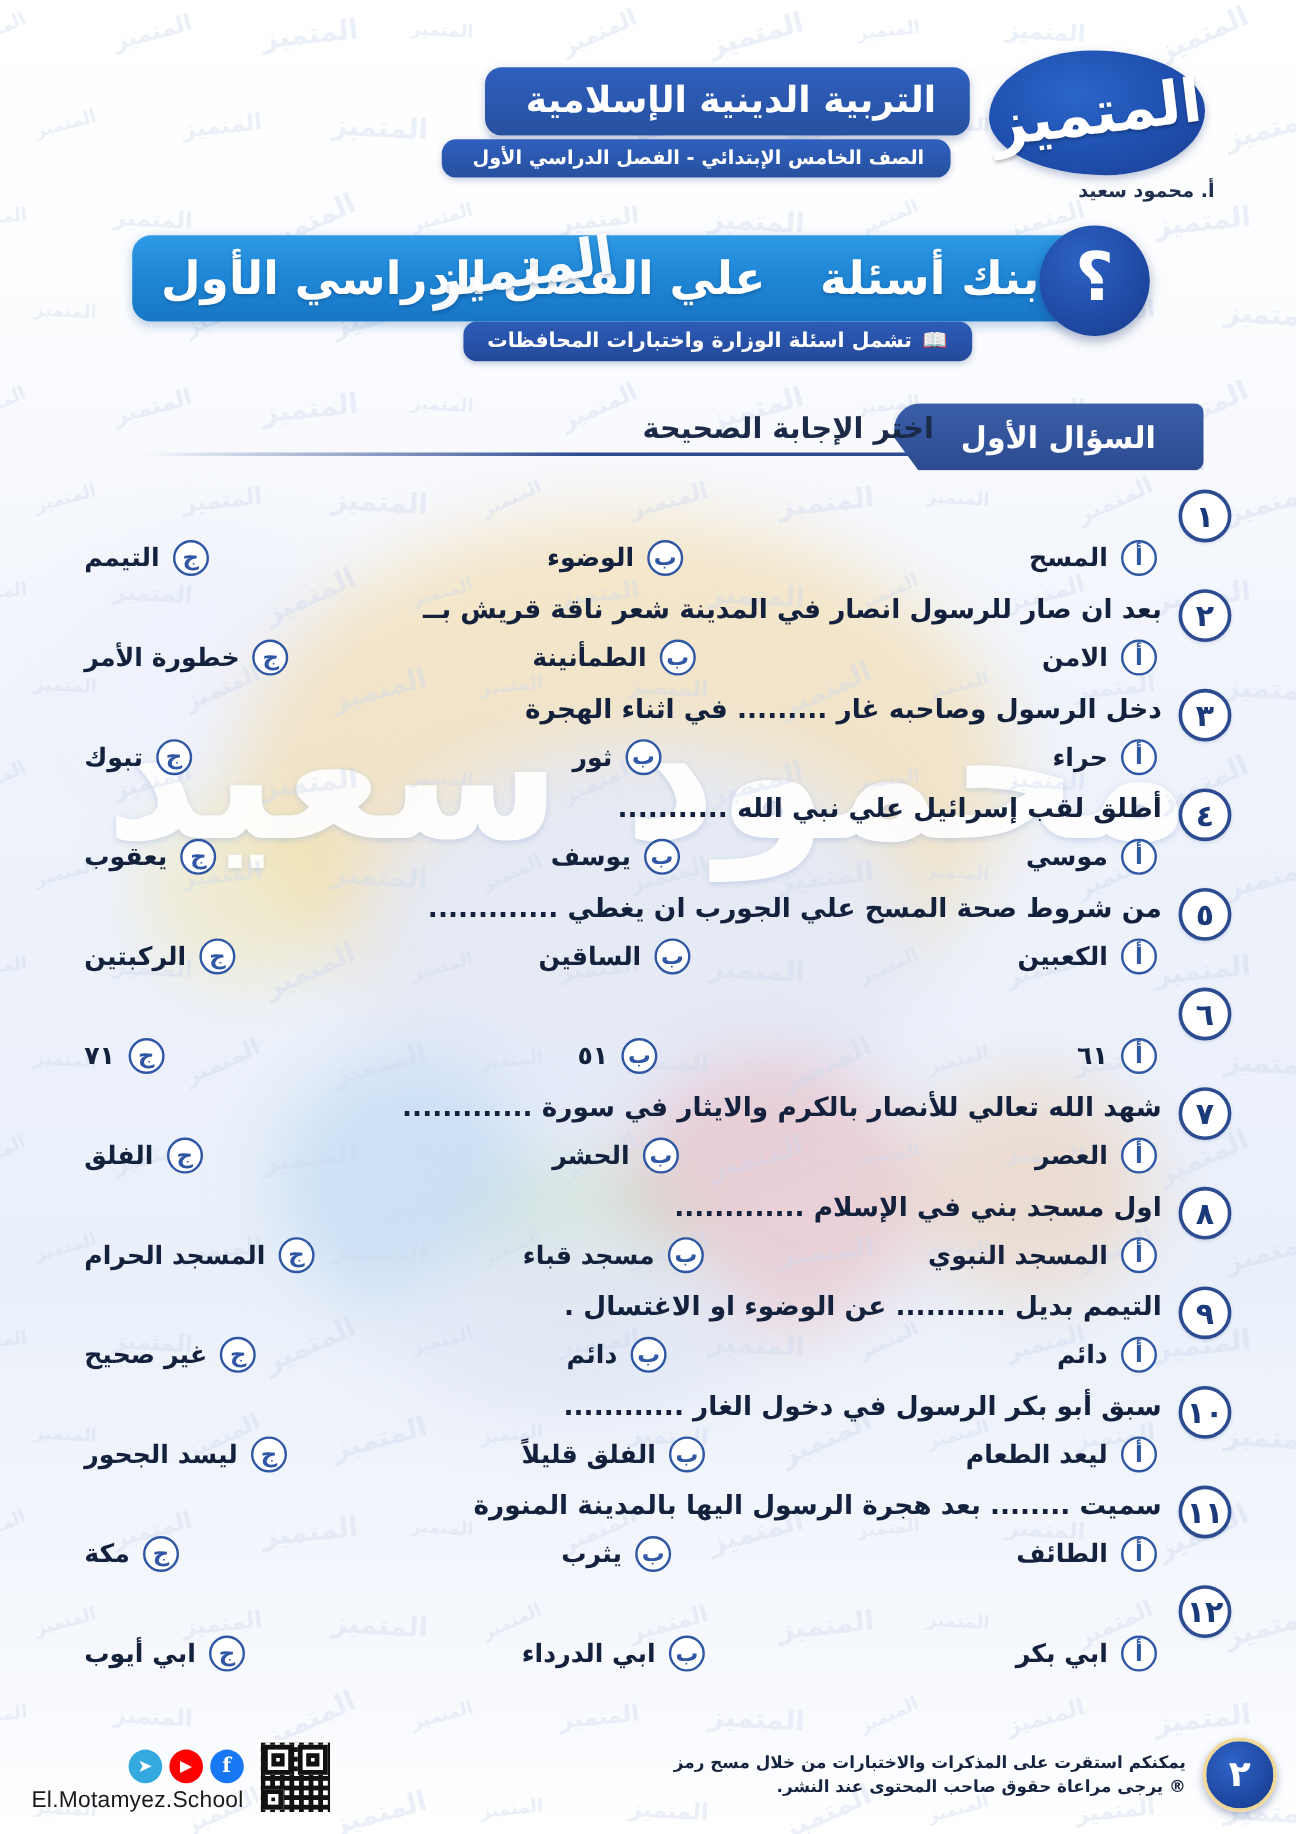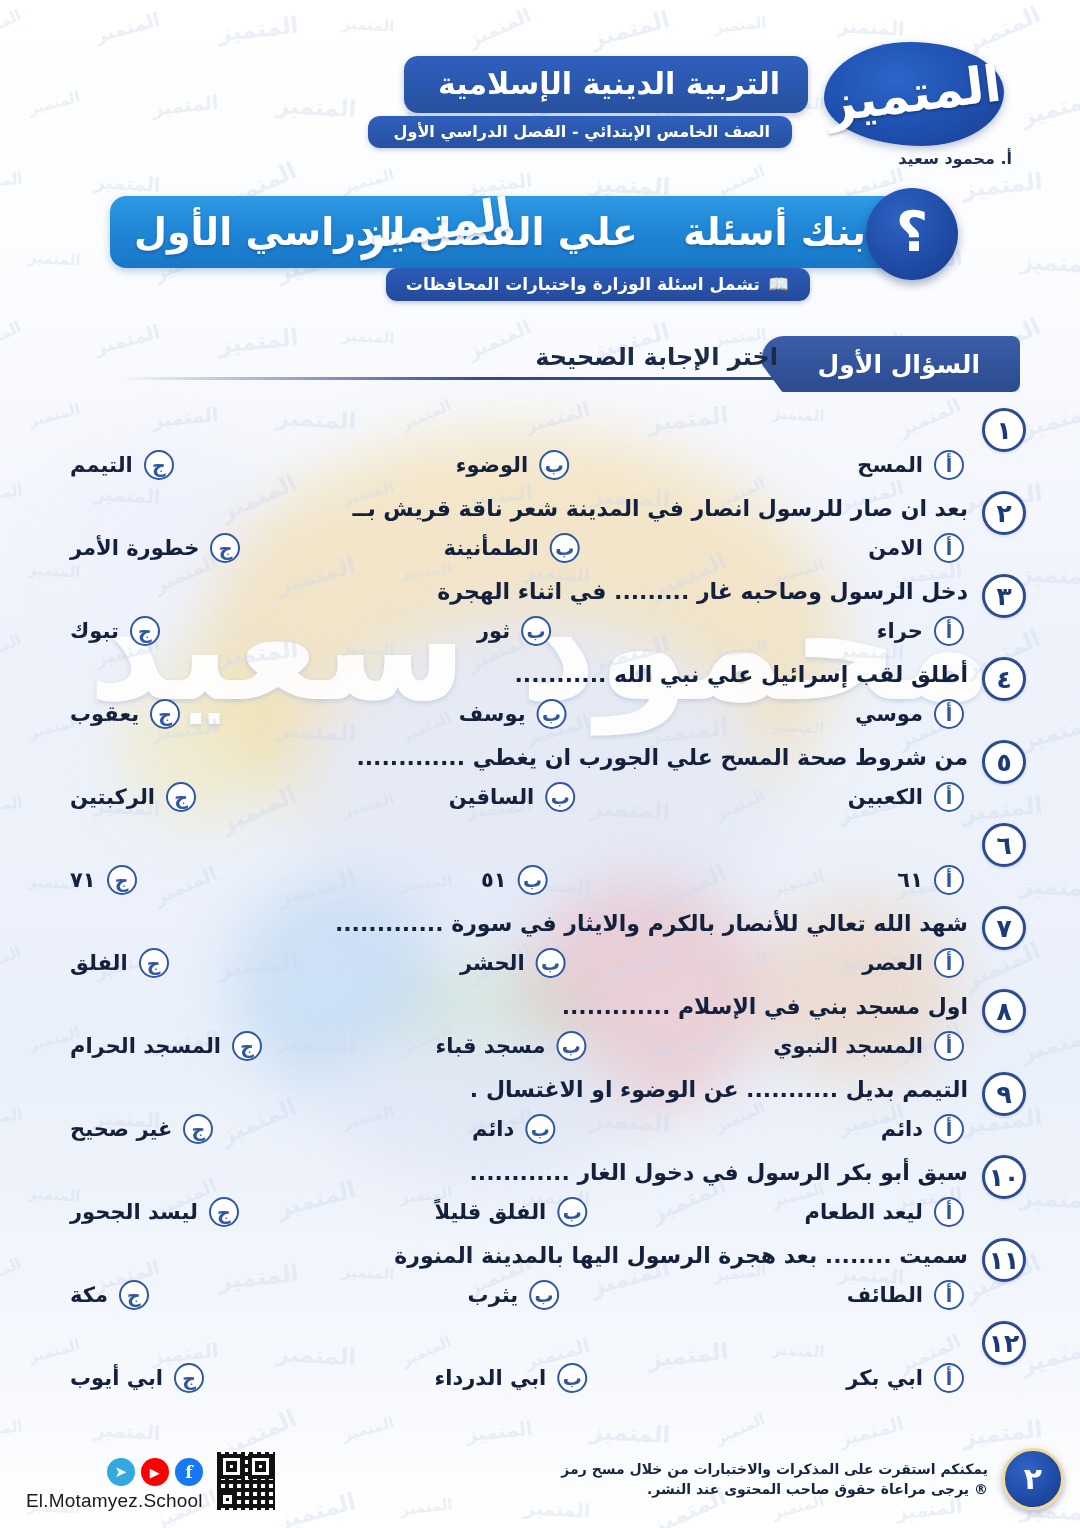--- a/index.html
+++ b/index.html
@@ -229,21 +229,21 @@
   
   .section-row {
     position: absolute;
     top: 336px;
     right: 60px;
     left: 120px;
     height: 46px;
   }
   .section-tab {
     position: absolute;
-    right: 0;
+    right: 17px;
     top: 0;
     height: 56px;
     padding: 0 40px 0 56px;
     background: linear-gradient(180deg,#3a5ea8 0%, #2c4b90 100%);
     color: #ffffff;
     font-size: 25px;
     font-weight: 700;
     display: flex;
     align-items: center;
     border-radius: 22px 8px 8px 22px;

